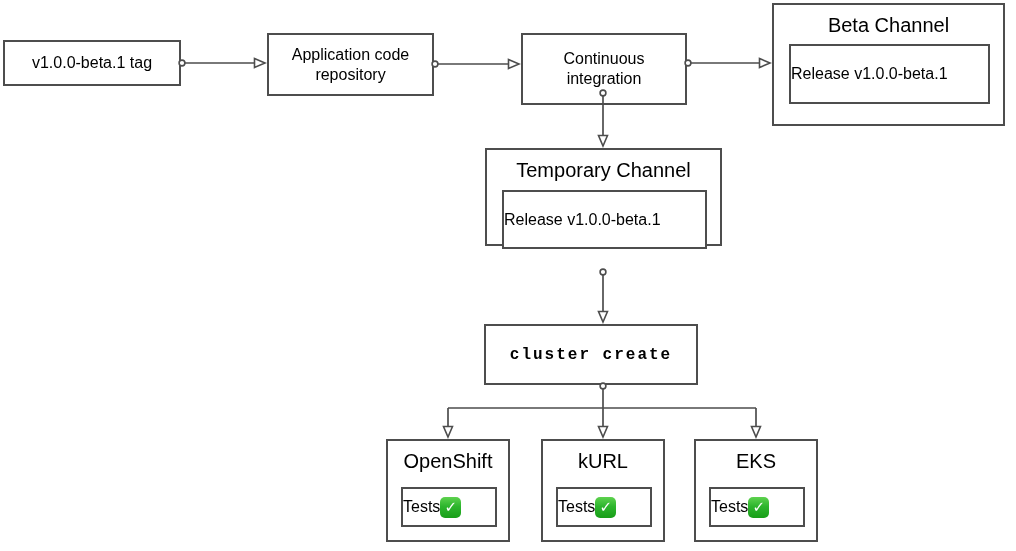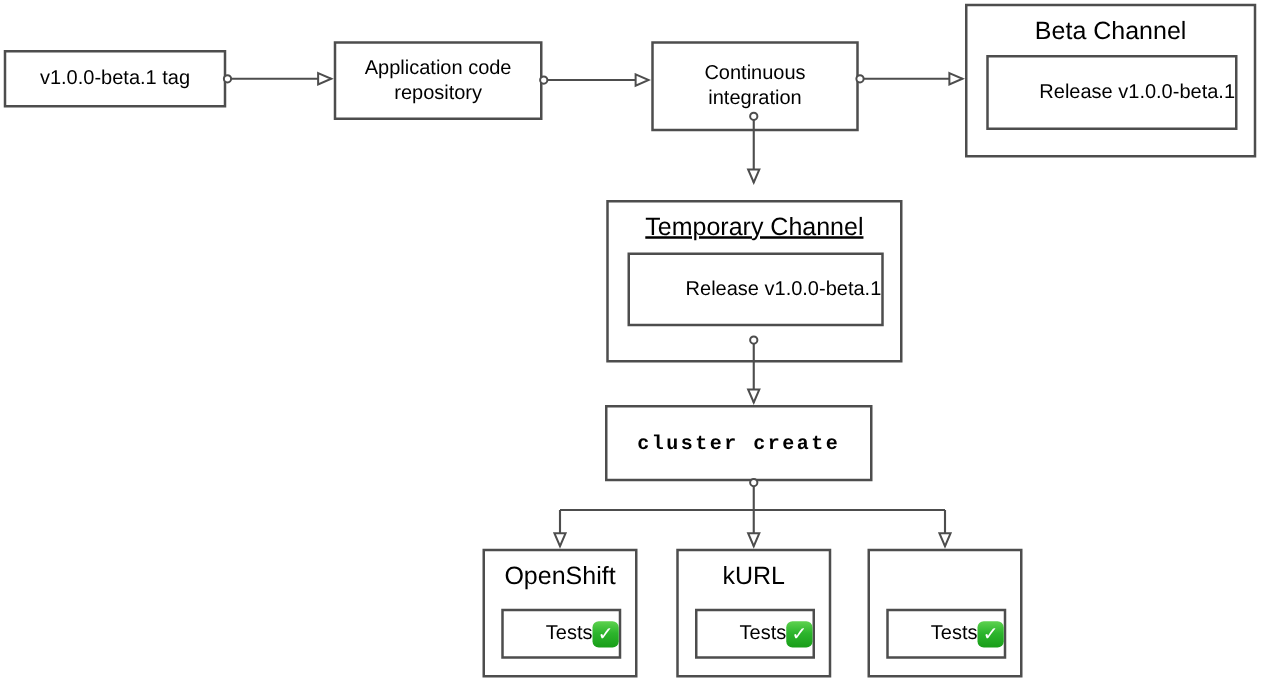--- a/index.html
+++ b/index.html
@@ -34,35 +34,35 @@
   .group-title {
     text-align: center;
     font-size: 20px;
     margin-top: 10px;
     line-height: 20px;
   }
   .inner {
     position: absolute;
     border: 2px solid var(--stroke);
     background: var(--bg);
-    display: flex; align-items: center; justify-content: flex-end;
+    display: flex; align-items: center; justify-content: flex-start;
     text-align: center;
     font-size: 16px;
   }
 
   
   #n-tag        { left: 3px;   top: 40px;  width: 178px; height: 46px; }
   #n-repo       { left: 267px; top: 33px;  width: 167px; height: 63px; }
   #n-ci         { left: 521px; top: 33px;  width: 166px; height: 72px; }
   #n-ci .lbl    { display: inline-block; max-width: 110px; }
 
   #n-beta       { left: 772px; top: 3px;   width: 233px; height: 123px; }
   #n-beta .inner { left: 15px; top: 39px;  width: 201px; height: 60px; }
 
-  #n-temp       { left: 485px; top: 160px; width: 237px; height: 130px; text-decoration: underline; }
+  #n-temp       { left: 485px; top: 148px; width: 237px; height: 98px; }
   #n-temp .inner { left: 15px; top: 40px;  width: 205px; height: 59px; }
 
   #n-cluster {
     left: 484px; top: 324px; width: 214px; height: 61px;
     font-family: "Liberation Mono", "DejaVu Sans Mono", monospace;
     font-weight: bold;
     font-size: 16px;
     letter-spacing: 2px;
   }
 
@@ -154,20 +154,21 @@
 
   <div class="node cluster-node" id="n-kurl">
     <div class="group-title">kURL</div>
     <div class="inner">
       <span class="lbl">Tests</span>
       <span class="check"></span>
     </div>
   </div>
 
   <div class="node cluster-node" id="n-eks">
+    <div class="group-title">EKS</div>
     <div class="inner">
       <span class="lbl">Tests</span>
       <span class="check"></span>
     </div>
   </div>
 
   <svg class="edges" viewBox="0 0 1016 551" aria-hidden="true">
     <defs>
       <marker id="arrow" markerUnits="userSpaceOnUse" markerWidth="14" markerHeight="12" viewBox="0 0 14 12" refX="12" refY="6" orient="auto">
         <path class="mk" d="M1.5,1.5 L12,6 L1.5,10.5 Z"></path>

